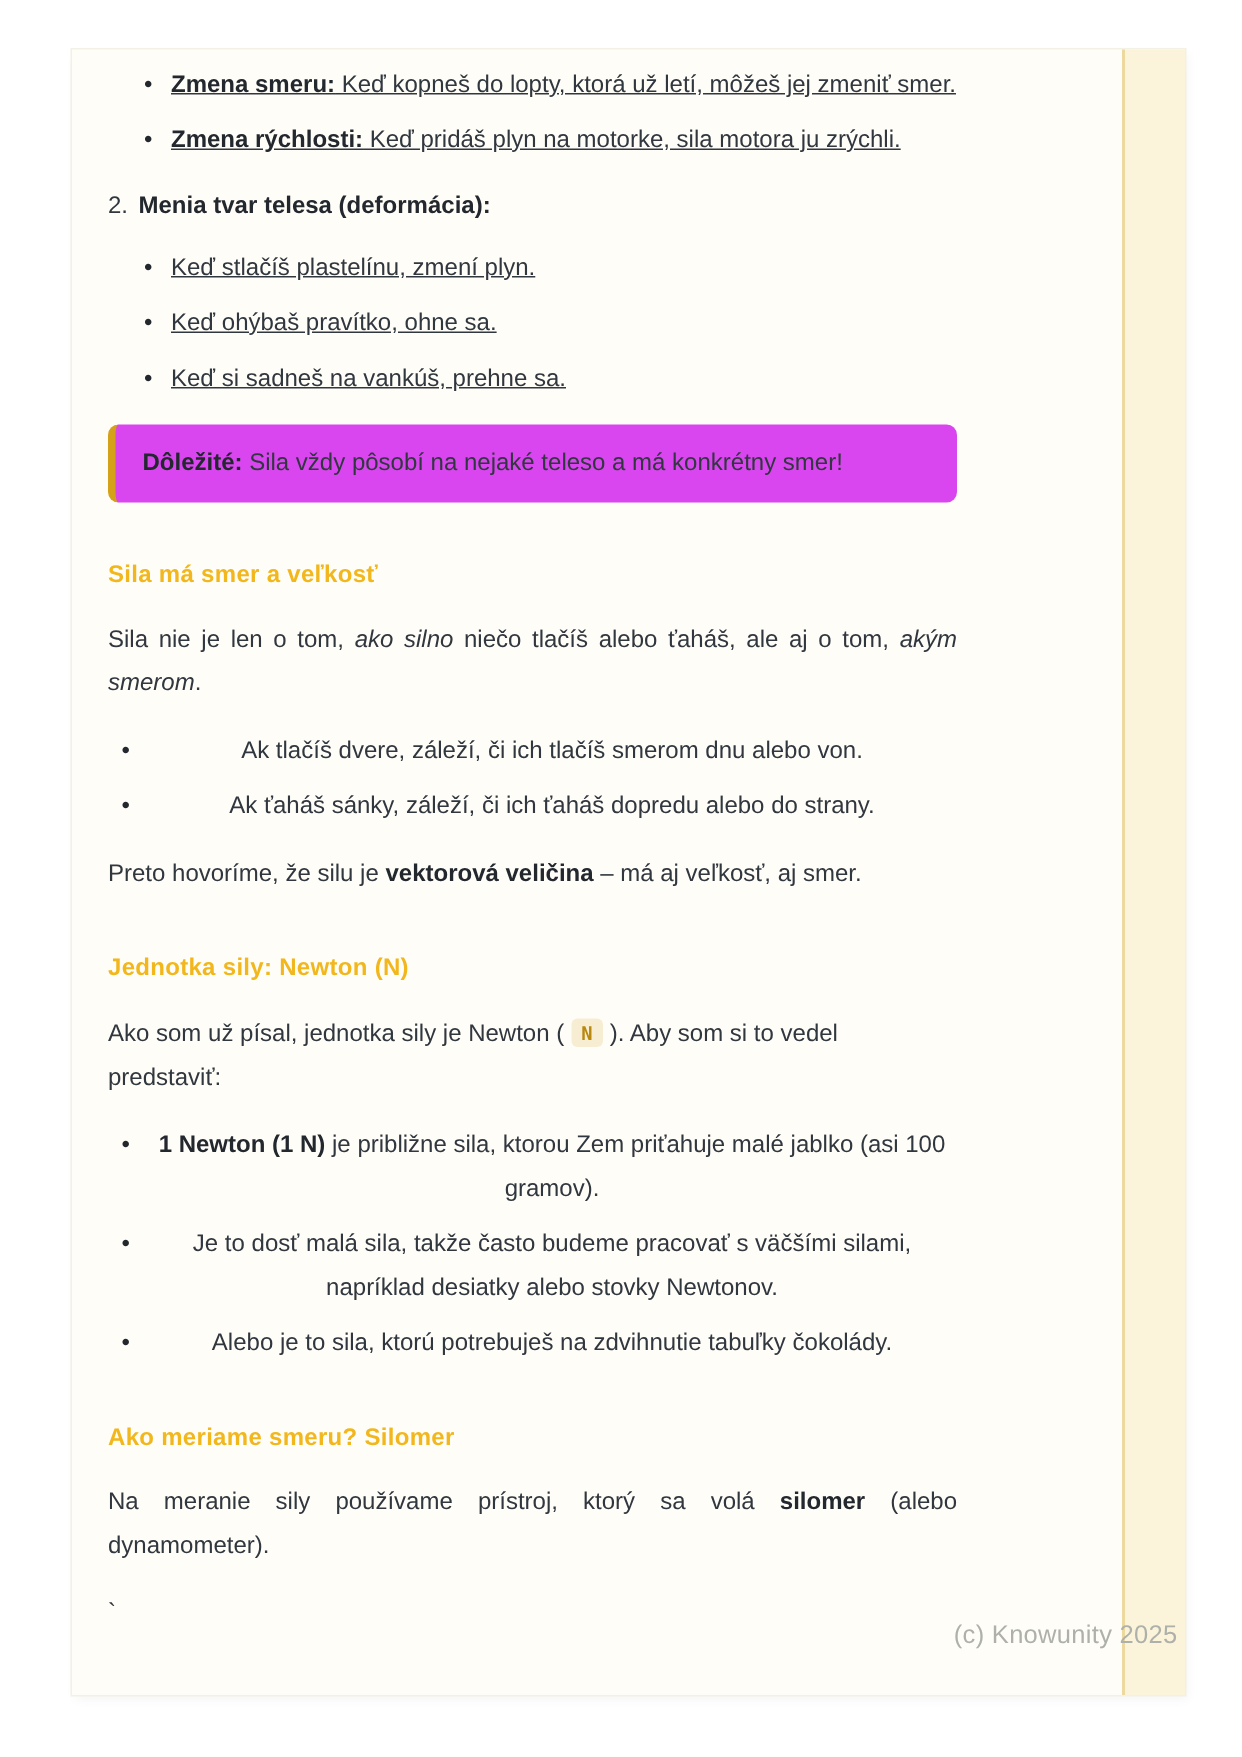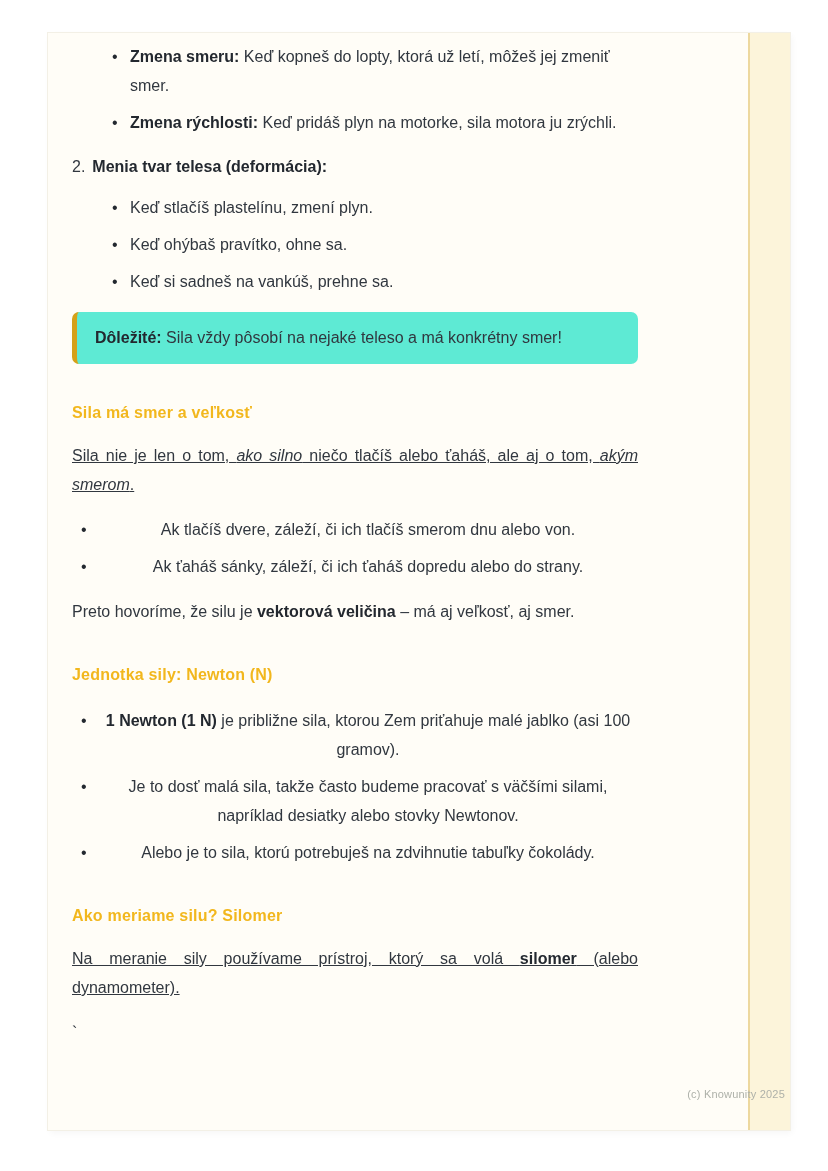--- a/index.html
+++ b/index.html
@@ -32,61 +32,61 @@
     left: 24px; top: 9px;
     width: 566px;
     font-size: 16px;
     line-height: 29px;
     z-index: 2;
   }
   .b { font-weight: 700; color: #23282f; }
   em { font-style: italic; }
   ul { list-style: none; margin: 0; padding: 0; }
   ul.lv1 { margin: 16px 0; }
-  ul.lv2 { margin: 12px 16px; }
+  ul.lv2 { margin: 12px 0; text-decoration: underline; }
   li { position: relative; margin-bottom: 8px; }
   ul.lv1 > li { padding-left: 26px; text-align: center; }
   ul.lv1 > li::before { content: "\2022"; position: absolute; left: 9px; color: #23282f; }
   ul.lv2 > li { padding-left: 42px; }
   ul.lv2 > li::before { content: "\2022"; position: absolute; left: 24px; color: #23282f; }
   .olitem { margin: 15px 0 12px 0; }
   .olitem .num { margin-right: 7px; }
   .callout {
-    background: #5eead4;
+    background: #d946ef;
     border-left: 5px solid #d5a118;
     border-radius: 7px;
     padding: 13px 18px;
     margin: 16px 0 0 0;
     line-height: 26px;
   }
   h2 {
     font-size: 16px;
     line-height: 30px;
     margin: 34px 0 13px 0;
     color: #f2b71d;
     font-weight: 700;
     letter-spacing: 0.2px;
   }
   p { margin: 0 0 16px 0; }
-  p.just { text-align: justify; text-decoration: underline; }
+  p.just { text-align: justify; }
   .nbadge {
     font-family: "DejaVu Sans Mono", "Liberation Mono", monospace;
     font-size: 12.5px;
     font-weight: 700;
     color: #b9880e;
     background: #f6edd3;
     border-radius: 4px;
     padding: 2px 7px;
     vertical-align: 1px;
   }
   .stray { margin-top: 0; }
   .footer {
     position: absolute;
     right: 5px; bottom: 30px;
-    font-size: 11px;
+    font-size: 17px;
     color: #aeb1a9;
     z-index: 3;
     letter-spacing: 0.2px;
   }
 </style>
 </head>
 <body>
 
 <div class="page">
   <div class="edge-strip"></div>
@@ -126,34 +126,37 @@
       <li><span>Ak tlačíš dvere, záleží, či ich tlačíš smerom dnu alebo von.</span></li>
       <li><span>Ak ťaháš sánky, záleží, či ich ťaháš dopredu alebo do strany.</span></li>
     </ul>
 
     <p>
       <span>Preto hovoríme, že silu je </span><span class="b">vektorová veličina</span><span> – má aj veľkosť, aj smer.</span>
     </p>
 
     <h2>Jednotka sily: Newton (N)</h2>
 
+    <p>
+      <span>Ako som už písal, jednotka sily je Newton ( </span><code class="nbadge">N</code><span> ). Aby som si to vedel predstaviť:</span>
+    </p>
 
     <ul class="lv1">
       <li>
         <span class="b">1 Newton (1 N)</span><span> je približne sila, ktorou Zem priťahuje malé jablko (asi 100 gramov).</span>
       </li>
       <li>
         <span class="b"></span><span>Je to dosť malá sila, takže často budeme pracovať s väčšími silami, napríklad desiatky alebo stovky Newtonov.</span>
       </li>
       <li>
         <span class="b"></span><span>Alebo je to sila, ktorú potrebuješ na zdvihnutie tabuľky čokolády.</span>
       </li>
     </ul>
 
-    <h2>Ako meriame silu? Silomer</h2>
+    <h2>Ako meriame smeru? Silomer</h2>
 
     <p class="just">
       <span>Na meranie sily používame prístroj, ktorý sa volá </span><span class="b">silomer</span><span> (alebo dynamometer).</span>
     </p>
 
     <p class="stray">`</p>
 
   </div>
 
   <div class="footer">(c) Knowunity 2025</div>

